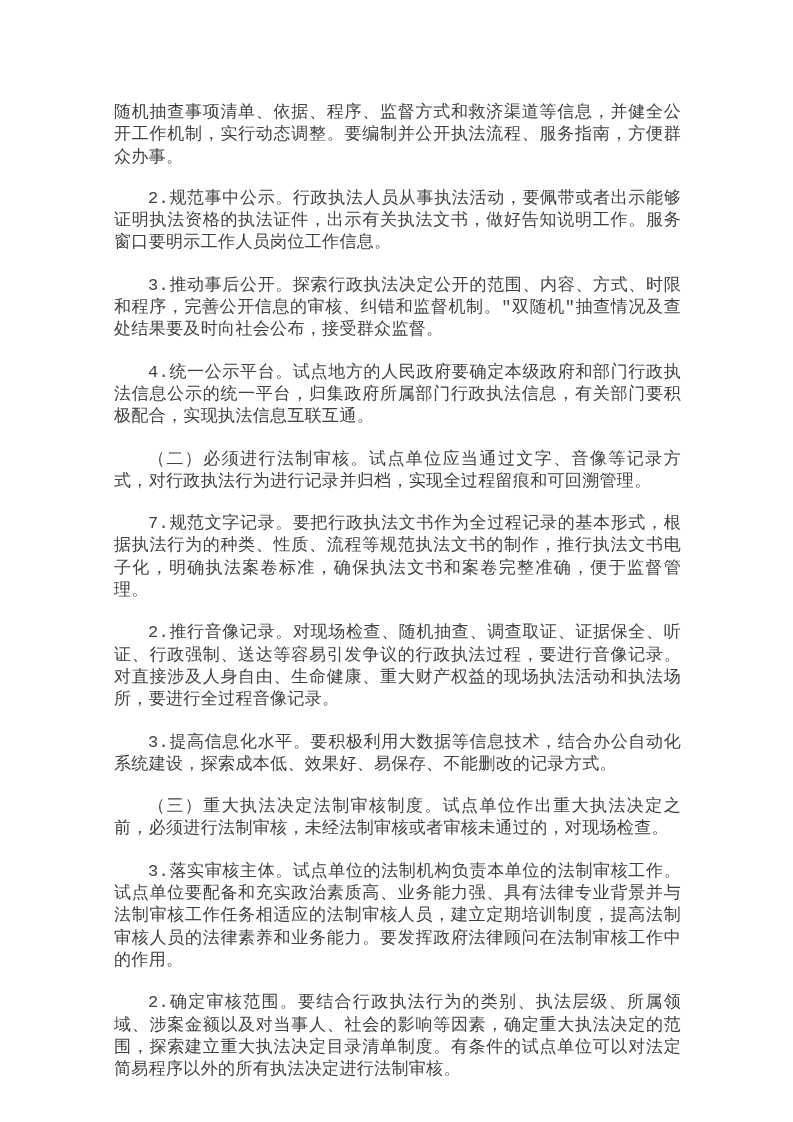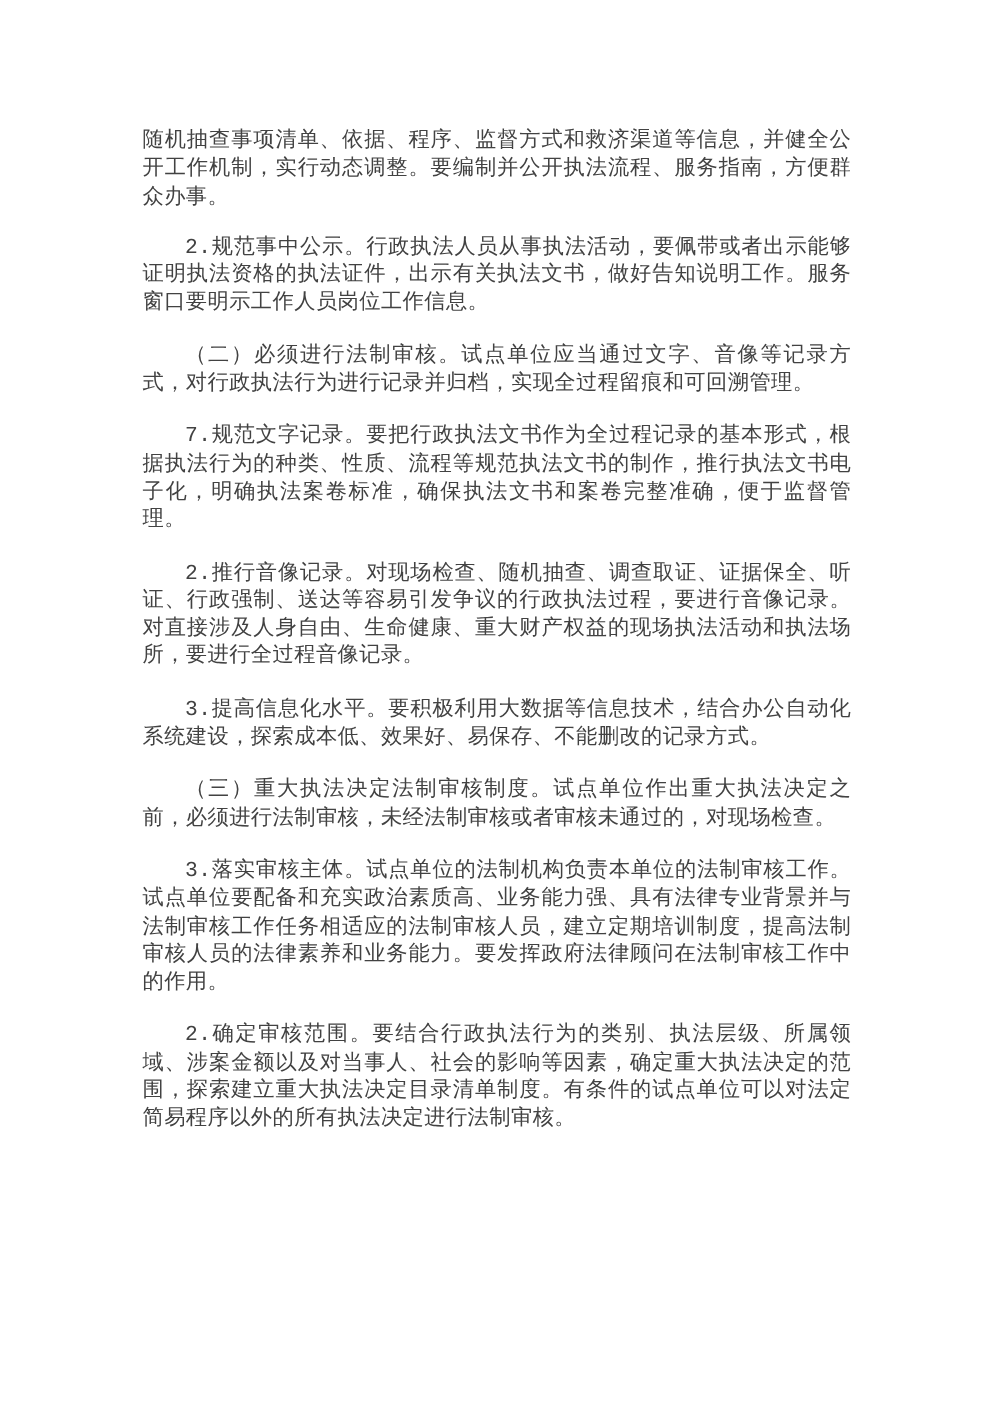--- a/index.html
+++ b/index.html
@@ -40,20 +40,22 @@
     margin-bottom: 8px;
   }
 </style>
 </head>
 <body>
 
 <main class="page">
   <div class="doc-body" id="doc-body">
       <p class="para">随机抽查事项清单、依据、程序、监督方式和救济渠道等信息，并健全公开工作机制，实行动态调整。要编制并公开执法流程、服务指南，方便群众办事。</p>
       <p class="para indent">2.规范事中公示。行政执法人员从事执法活动，要佩带或者出示能够证明执法资格的执法证件，出示有关执法文书，做好告知说明工作。服务窗口要明示工作人员岗位工作信息。</p>
+      <p class="para indent">3.推动事后公开。探索行政执法决定公开的范围、内容、方式、时限和程序，完善公开信息的审核、纠错和监督机制。"双随机"抽查情况及查处结果要及时向社会公布，接受群众监督。</p>
+      <p class="para indent">4.统一公示平台。试点地方的人民政府要确定本级政府和部门行政执法信息公示的统一平台，归集政府所属部门行政执法信息，有关部门要积极配合，实现执法信息互联互通。</p>
       <p class="para indent">（二）必须进行法制审核。试点单位应当通过文字、音像等记录方式，对行政执法行为进行记录并归档，实现全过程留痕和可回溯管理。</p>
       <p class="para indent">7.规范文字记录。要把行政执法文书作为全过程记录的基本形式，根据执法行为的种类、性质、流程等规范执法文书的制作，推行执法文书电子化，明确执法案卷标准，确保执法文书和案卷完整准确，便于监督管理。</p>
       <p class="para indent">2.推行音像记录。对现场检查、随机抽查、调查取证、证据保全、听证、行政强制、送达等容易引发争议的行政执法过程，要进行音像记录。对直接涉及人身自由、生命健康、重大财产权益的现场执法活动和执法场所，要进行全过程音像记录。</p>
       <p class="para indent">3.提高信息化水平。要积极利用大数据等信息技术，结合办公自动化系统建设，探索成本低、效果好、易保存、不能删改的记录方式。</p>
       <p class="para indent">（三）重大执法决定法制审核制度。试点单位作出重大执法决定之前，必须进行法制审核，未经法制审核或者审核未通过的，对现场检查。</p>
       <p class="para indent">3.落实审核主体。试点单位的法制机构负责本单位的法制审核工作。试点单位要配备和充实政治素质高、业务能力强、具有法律专业背景并与法制审核工作任务相适应的法制审核人员，建立定期培训制度，提高法制审核人员的法律素养和业务能力。要发挥政府法律顾问在法制审核工作中的作用。</p>
       <p class="para indent">2.确定审核范围。要结合行政执法行为的类别、执法层级、所属领域、涉案金额以及对当事人、社会的影响等因素，确定重大执法决定的范围，探索建立重大执法决定目录清单制度。有条件的试点单位可以对法定简易程序以外的所有执法决定进行法制审核。</p>
     </div>
 </main>
 

